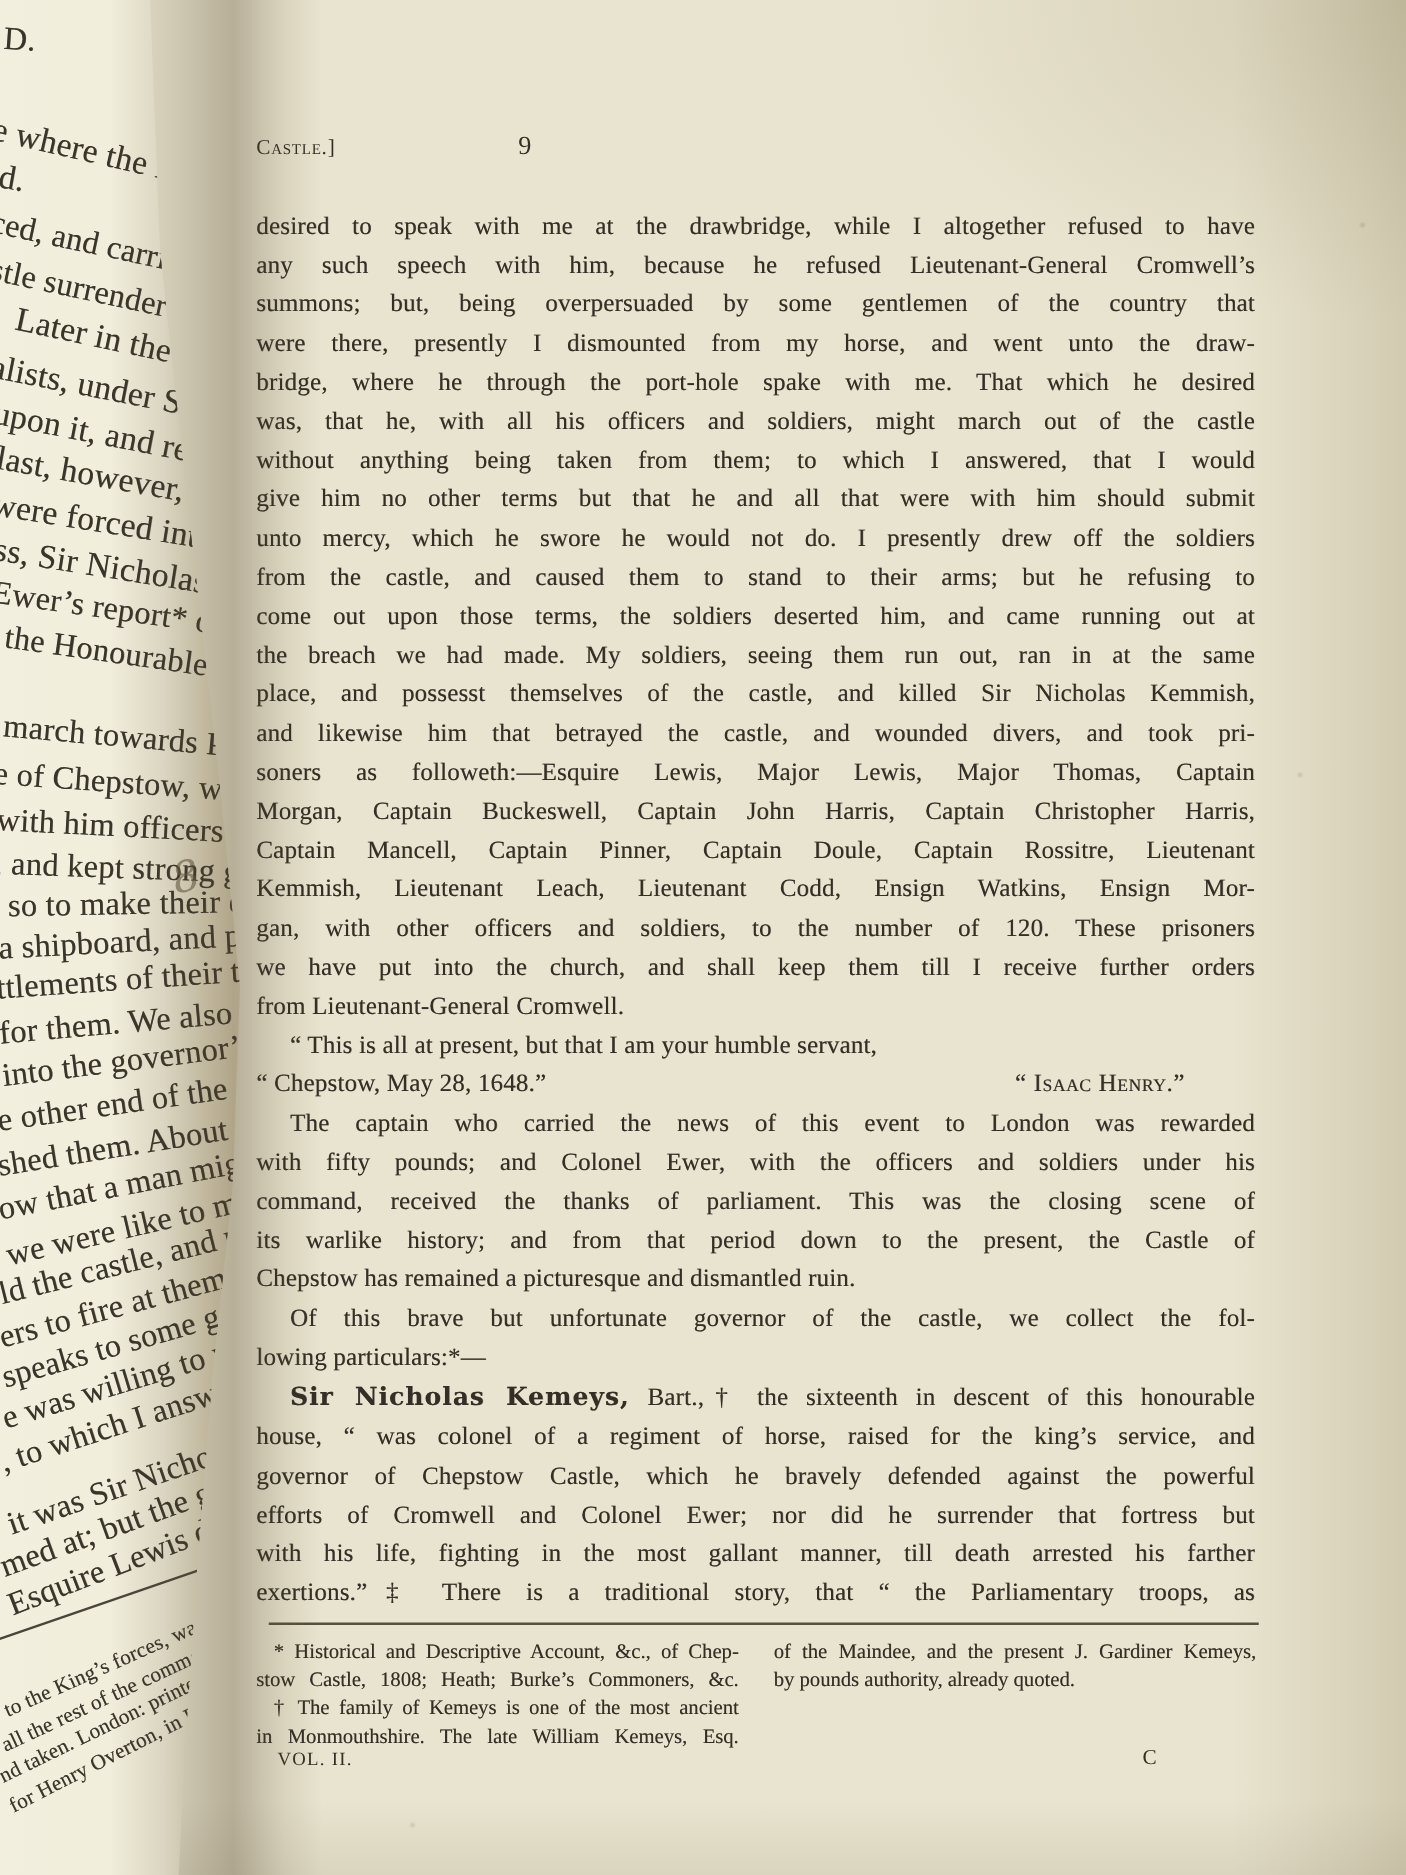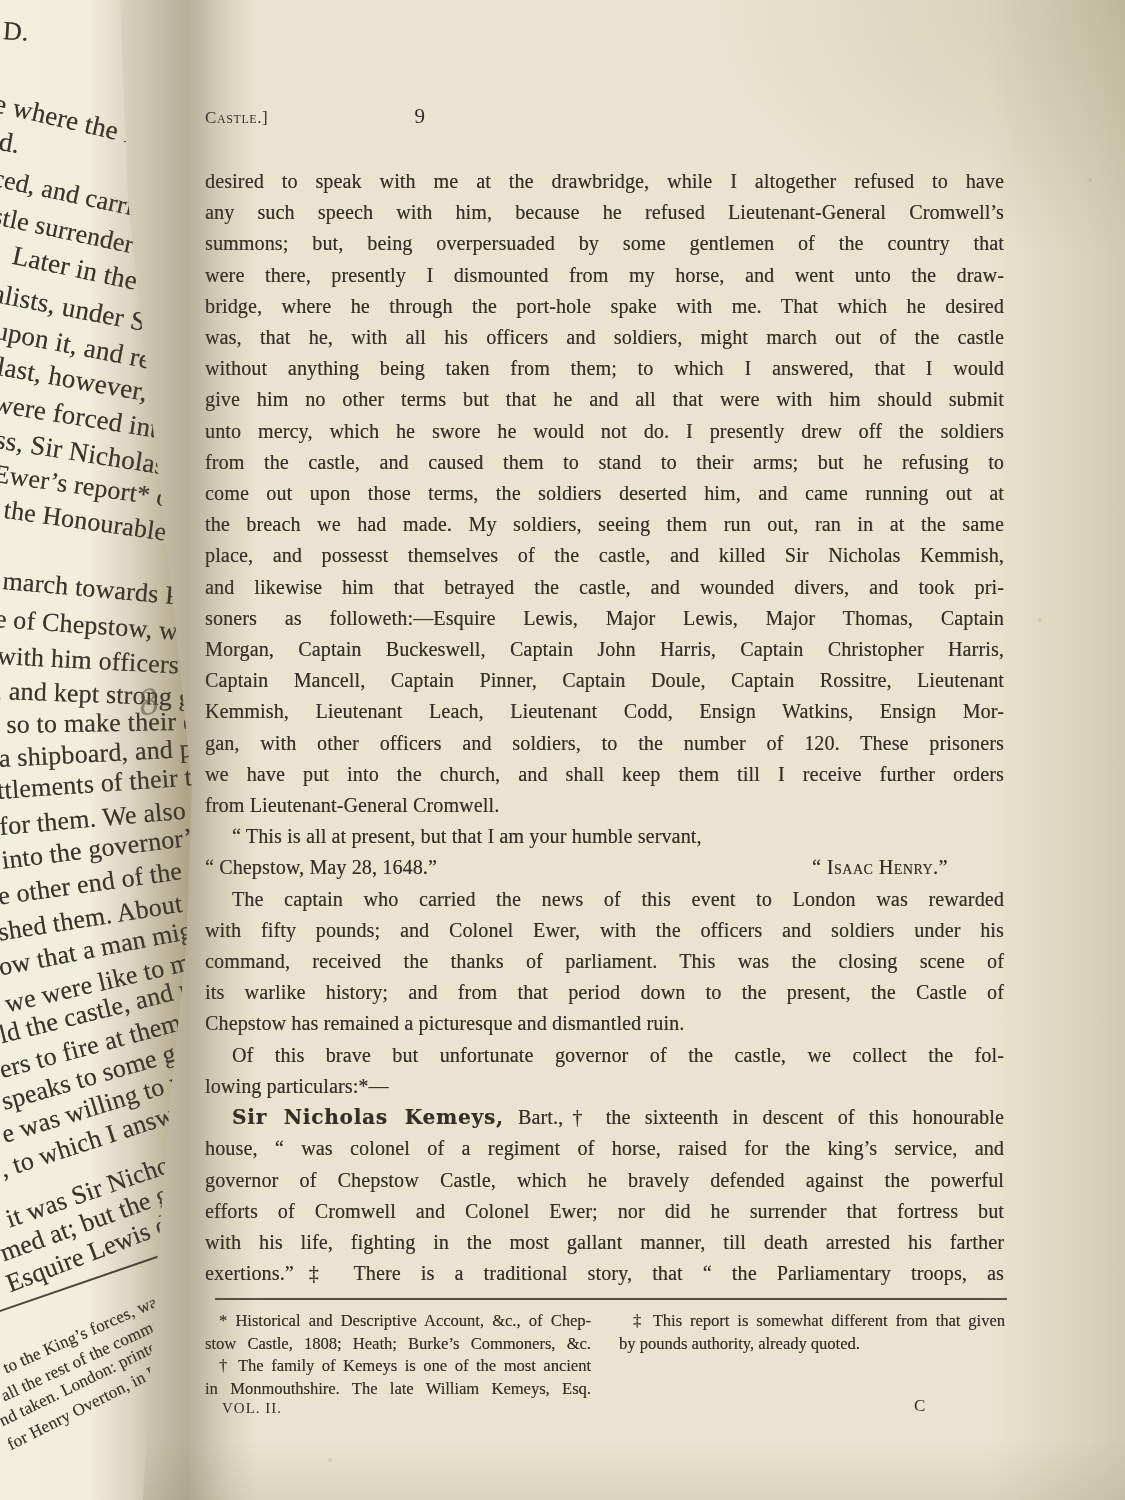--- a/index.html
+++ b/index.html
@@ -165,21 +165,21 @@
 
   <div class="fn-rule"></div>
   <div class="footnotes">
     <div class="fn-col">
         <div class="bline fn-ind">* Historical and Descriptive Account, &amp;c., of Chep-</div>
         <div class="bline">stow Castle, 1808; Heath; Burke’s Commoners, &amp;c.</div>
         <div class="bline fn-ind">† The family of Kemeys is one of the most ancient</div>
         <div class="bline">in Monmouthshire. The late William Kemeys, Esq.</div>
       </div>
     <div class="fn-col">
-        <div class="bline fn-ind">‡ This report is somewhat different from that given</div>
+        <div class="bline">of the Maindee, and the present J. Gardiner Kemeys,</div>
         <div class="bline end">by pounds authority, already quoted.</div>
       </div>
   </div>
 
   <div class="footer-vol">VOL. II.</div>
   <div class="footer-sig">C</div>
 
   <div class="shade-right"></div>
   <div class="shade-corner"></div>
   <div class="shade-bottom"></div>

